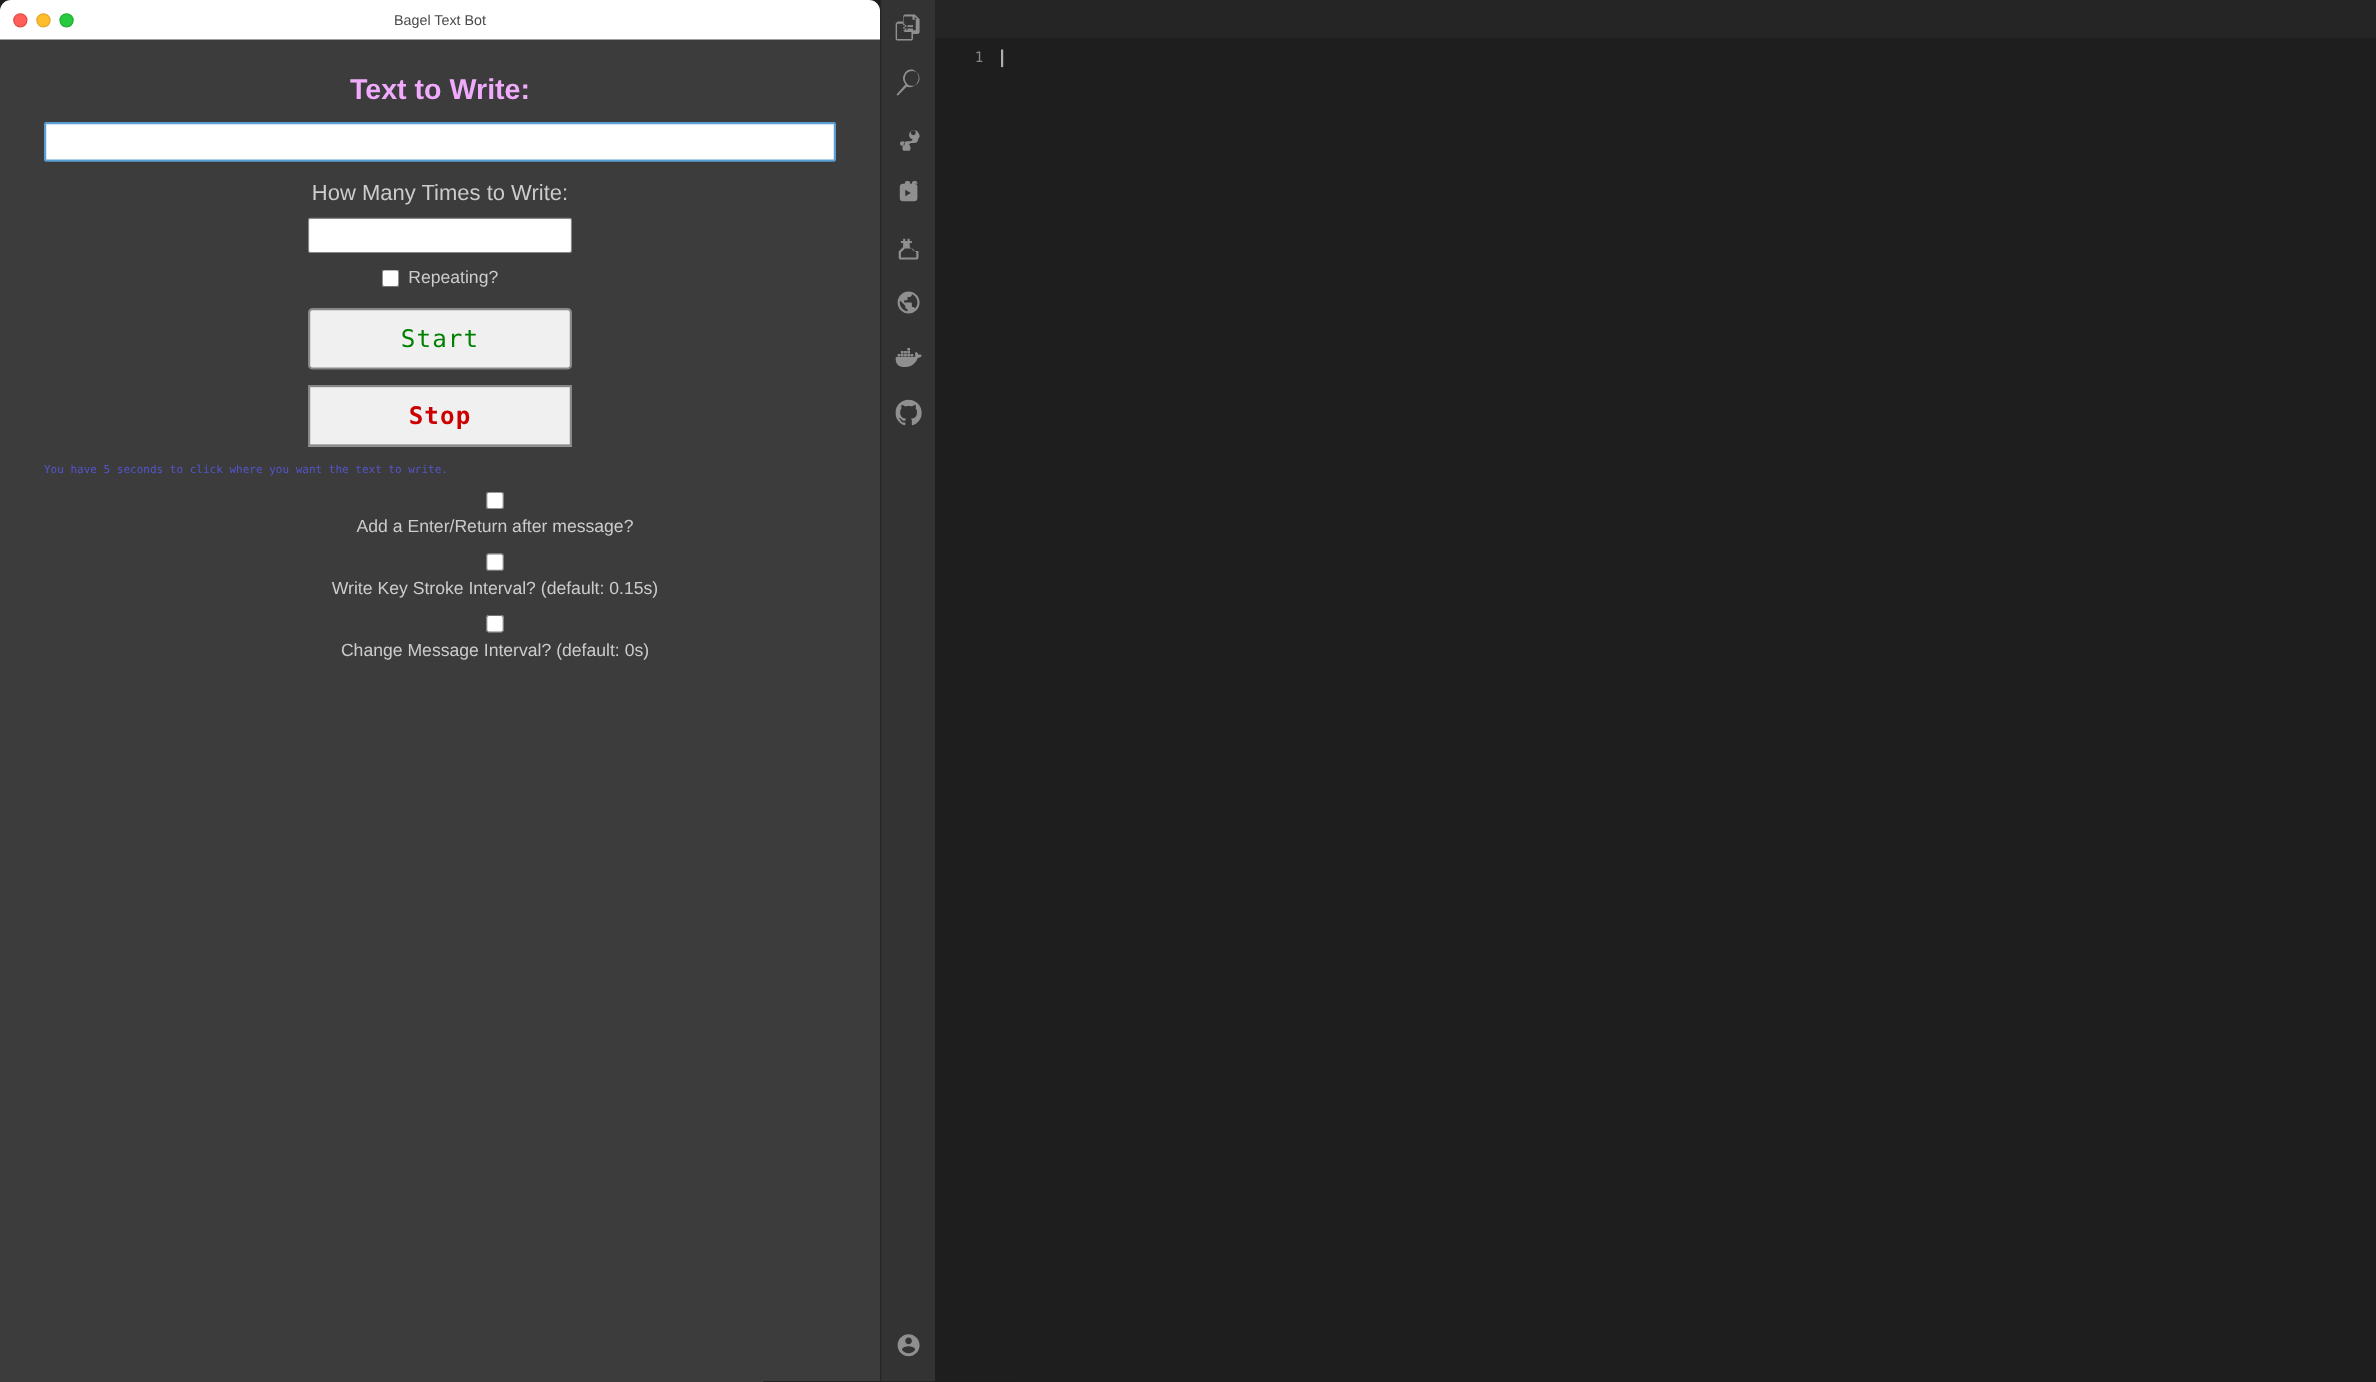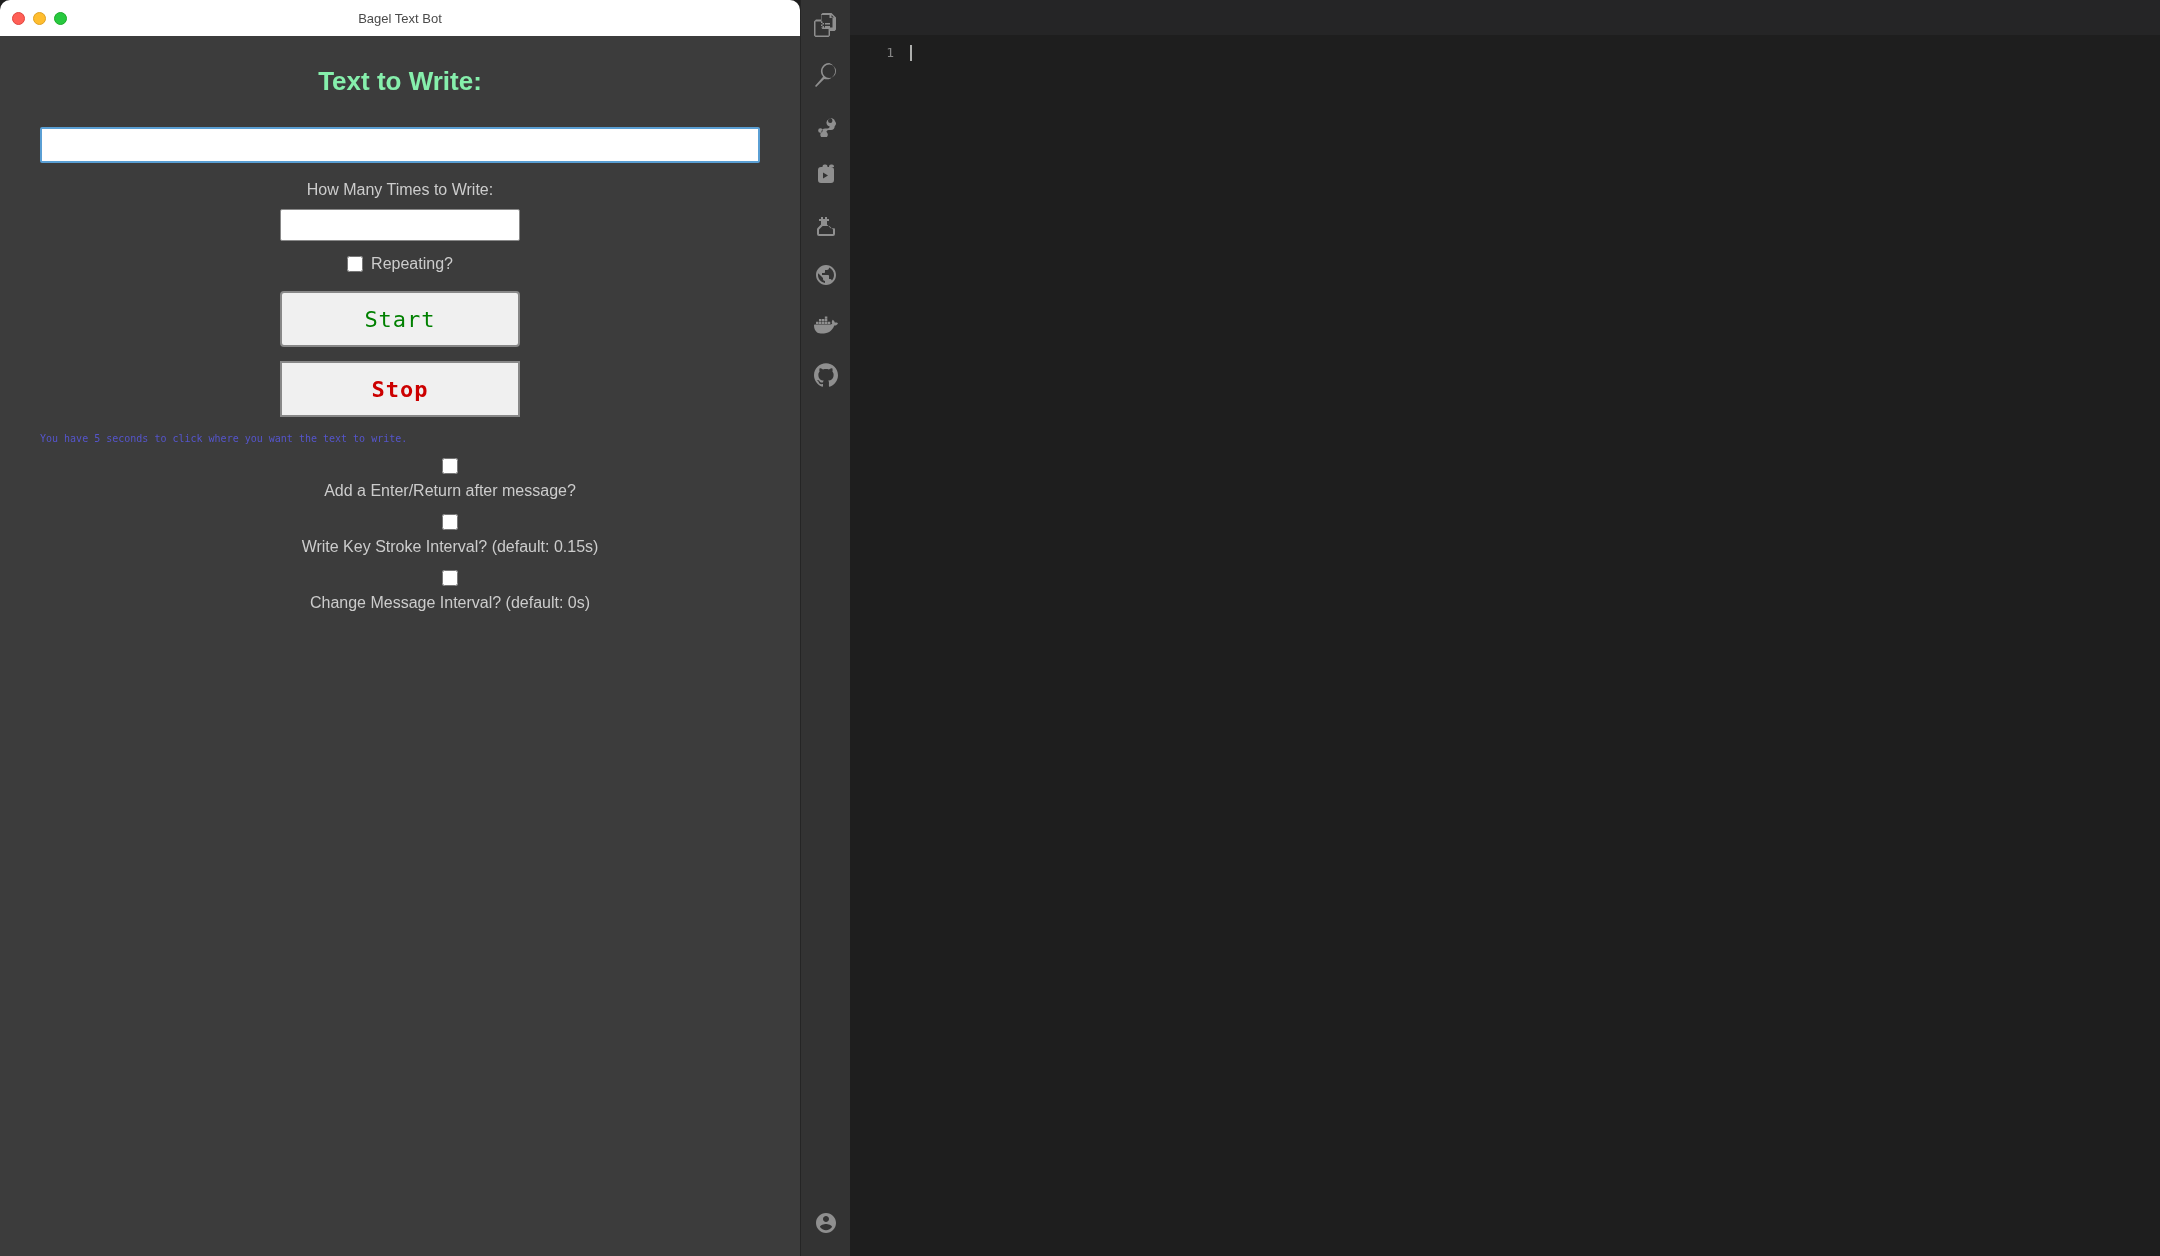--- a/index.html
+++ b/index.html
@@ -65,42 +65,42 @@
 
     .app-content {
       padding: 20px 30px;
       display: flex;
       flex-direction: column;
       align-items: center;
       gap: 10px;
     }
 
     .main-title {
-      color: #86efac;
+      color: #f0abfc;
       font-size: 26px;
       font-weight: 600;
       text-align: center;
       margin-top: 10px;
-      margin-bottom: 20px;
+      margin-bottom: 4px;
     }
 
     .text-input-field {
       width: 720px;
       height: 36px;
       background: #ffffff;
       border: 2px solid #5a9fd4;
       border-radius: 2px;
       padding: 4px 8px;
       font-size: 14px;
       outline: none;
     }
 
     .label-text {
       color: #cccccc;
-      font-size: 16px;
+      font-size: 20px;
       text-align: left;
       margin-top: 8px;
     }
 
     .count-input-field {
       width: 240px;
       height: 32px;
       background: #ffffff;
       border: 1px solid #888;
       border-radius: 2px;

